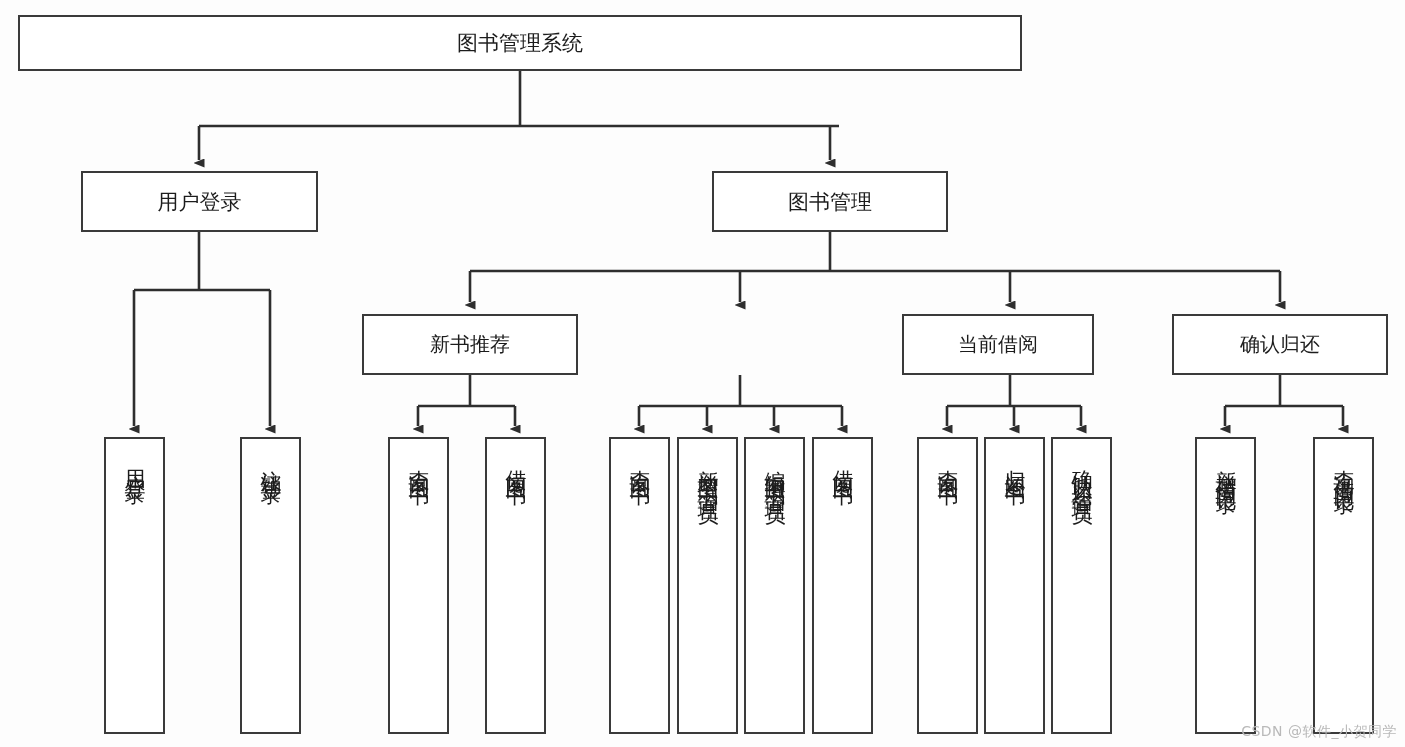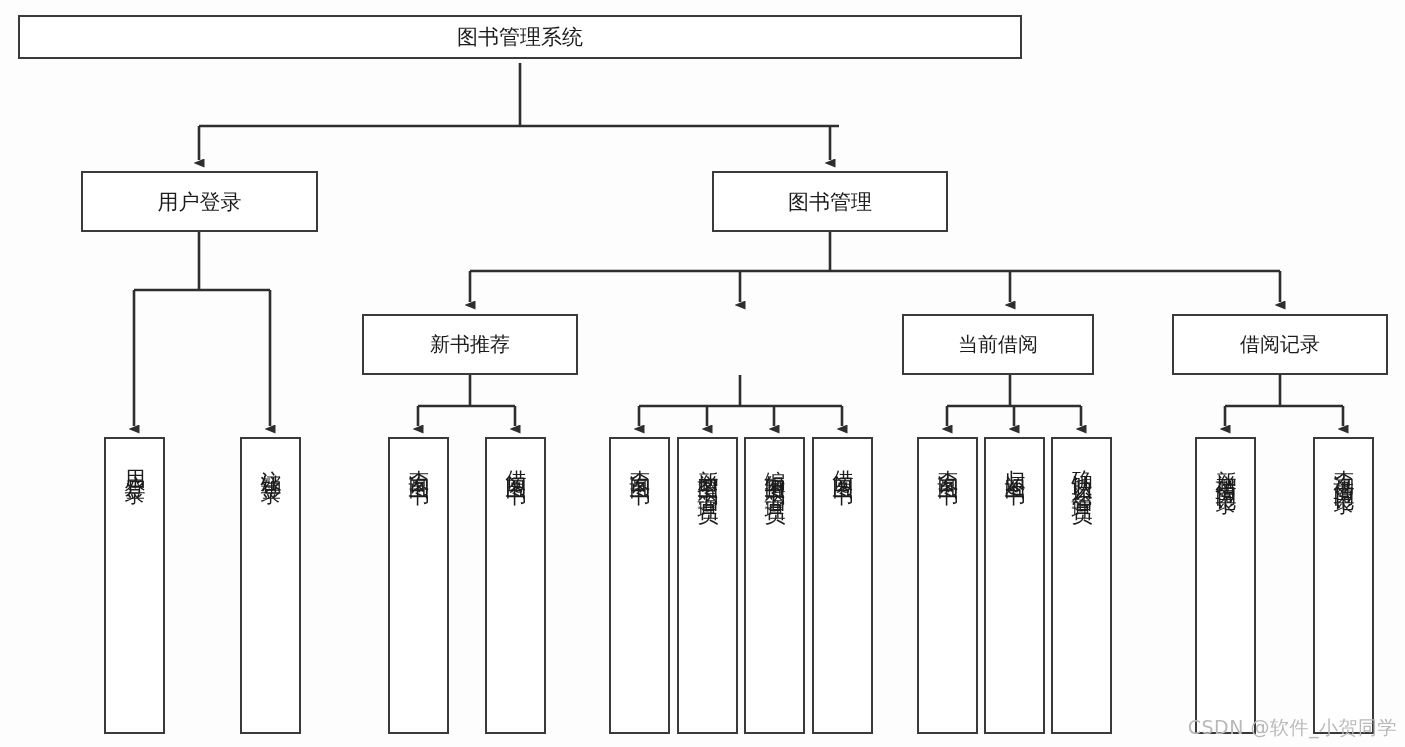--- a/index.html
+++ b/index.html
@@ -55,21 +55,21 @@
     letter-spacing: 5px;
     font-size: 21px;
     line-height: 1;
     color: #1c1c1c;
     white-space: nowrap;
   }
   .watermark {
     position: absolute;
     right: 8px;
     bottom: 6px;
-    font-size: 19px;
+    font-size: 14px;
     color: #b9b9b9;
     letter-spacing: 0.5px;
     white-space: nowrap;
   }
 </style>
 </head>
 <body>
 
 <div id="canvas">
 
@@ -118,21 +118,21 @@
       <path d="M1014,406 L1014,426" marker-end="url(#arrow)"></path>
       <path d="M1081,406 L1081,426" marker-end="url(#arrow)"></path>
 
       <path d="M1280,375 L1280,406"></path>
       <path d="M1225,406 L1343,406"></path>
       <path d="M1225,406 L1225,426" marker-end="url(#arrow)"></path>
       <path d="M1343,406 L1343,426" marker-end="url(#arrow)"></path>
     </g>
   </svg>
 
-  <div class="node root" style="left:18px; top:15px; width:1004px; height:44px;">
+  <div class="node root" style="left:18px; top:15px; width:1004px; height:56px;">
     <span>图书管理系统</span>
   </div>
 
   <div class="node l2" style="left:81px; top:171px; width:237px; height:61px;">
     <span>用户登录</span>
   </div>
 
   <div class="node l3" style="left:362px; top:314px; width:216px; height:61px;">
     <span>新书推荐</span>
   </div>
@@ -140,21 +140,21 @@
   <div class="node l2" style="left:712px; top:171px; width:236px; height:61px;">
     <span>图书管理</span>
   </div>
 
 
   <div class="node l3" style="left:902px; top:314px; width:192px; height:61px;">
     <span>当前借阅</span>
   </div>
 
   <div class="node l3" style="left:1172px; top:314px; width:216px; height:61px;">
-    <span>借阅记录</span>
+    <span>确认归还</span>
   </div>
 
   <div class="node leaf" style="left:104px; top:437px; width:61px; height:297px;">
     <span class="leaf-label">用户登录</span>
   </div>
 
   <div class="node leaf" style="left:240px; top:437px; width:61px; height:297px;">
     <span class="leaf-label">注销登录</span>
   </div>
 

